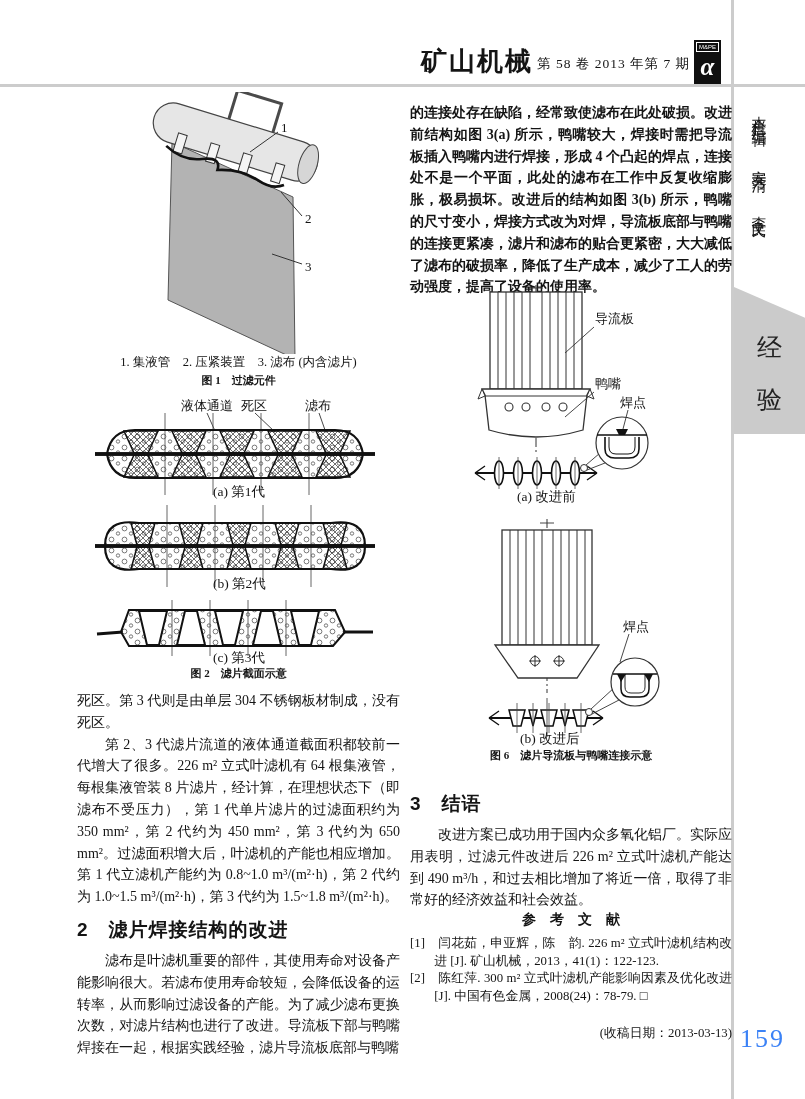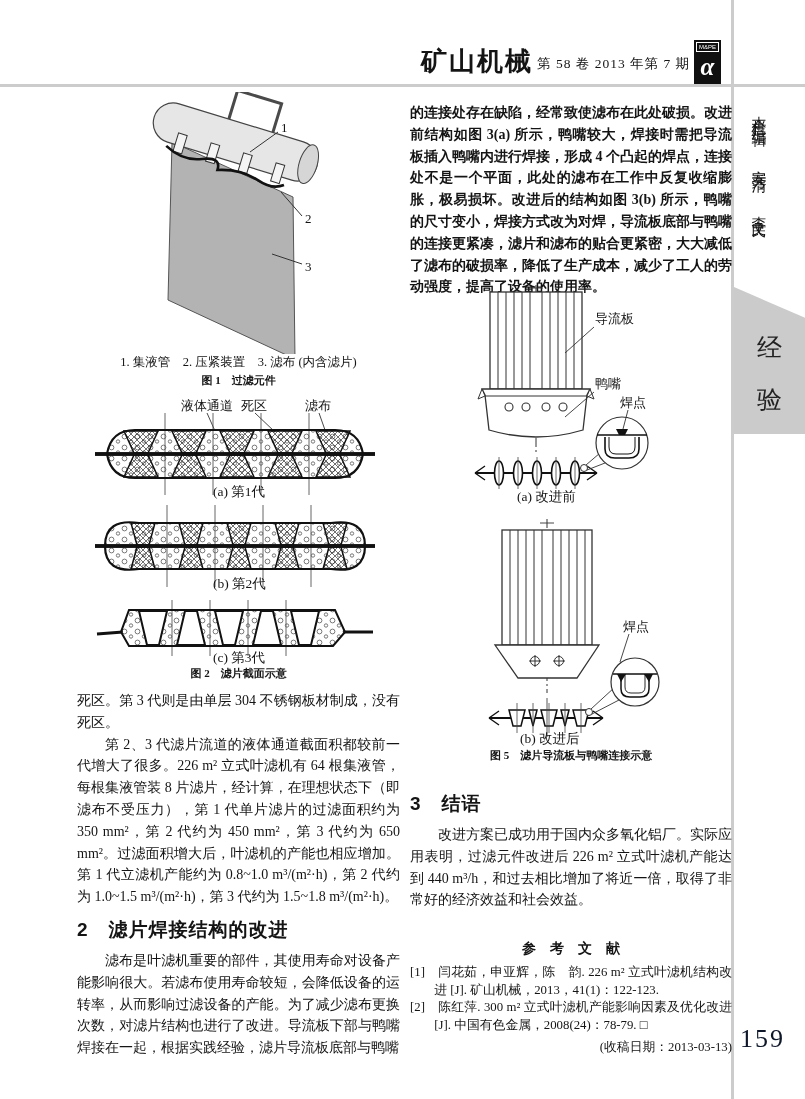--- a/index.html
+++ b/index.html
@@ -22,39 +22,39 @@
                 font-weight:bold; font-style:italic; font-family:"Liberation Serif",serif; }
 
   
   .editors { position:absolute; left:749px; top:104px; writing-mode:vertical-rl; text-orientation:upright;
              font-size:15px; letter-spacing:4px; }
   .editors .gap { margin-top:14px; }
   .exp-tab { position:absolute; left:734px; top:287px; width:71px; height:147px; background:#cbcbcb;
              clip-path:polygon(0 0, 100% 21%, 100% 100%, 0 100%); }
   .tab-char { position:absolute; left:0; width:100%; text-align:center; font-size:25px; color:#222; }
   .tab-char.c1 { top:44px; } .tab-char.c2 { top:96px; }
-  .page-number { position:absolute; left:740px; top:1024px; font-size:26px; color:#0f172a; letter-spacing:2px; }
+  .page-number { position:absolute; left:740px; top:1024px; font-size:26px; color:#3b82f6; letter-spacing:2px; }
 
   
   .col-left  { position:absolute; left:77px;  top:690px; width:323px; }
   .col-right-top { position:absolute; left:410px; top:102px; width:322px;font-weight:bold; }
   .col-right-bottom { position:absolute; left:410px; top:782px; width:322px; }
   .para { font-size:14px; line-height:21.8px; text-align:justify; }
   .indent { text-indent:2em; }
   .sec-heading { font-family:"Liberation Sans","DejaVu Sans",sans-serif; font-weight:bold;
                  font-size:19px; letter-spacing:1px; margin:9px 0 7px; }
   .fig-caption { font-weight:bold; font-size:11px; text-align:center; }
   .fig-legend  { font-size:12.5px; text-align:center; }
   .fig1-legend { position:absolute; left:77px; top:354px; width:323px; }
   .fig1-caption{ position:absolute; left:77px; top:373px; width:323px; }
   .fig2-caption{ position:absolute; left:77px; top:666px; width:323px; }
   .fig3-caption{ position:absolute; left:410px; top:748px; width:322px; }
-  .refs-heading{ text-align:center; font-weight:bold; font-size:14px; margin:29px 0 6px; }
+  .refs-heading{ text-align:center; font-weight:bold; font-size:14px; margin:0 0 6px; }
   .ref-item { font-size:12.8px; line-height:17.6px; text-align:justify; padding-left:1.9em; text-indent:-1.9em; }
-  .received { text-align:right; font-size:12.8px; margin-top:4px; }
+  .received { text-align:right; font-size:12.8px; margin-top:19px; }
 
   .fig1-wrap { position:absolute; left:150px; top:92px; }
   .fig2-wrap { position:absolute; left:95px;  top:396px; }
   .fig3a-wrap{ position:absolute; left:437px; top:283px; }
   .fig3b-wrap{ position:absolute; left:437px; top:515px; }
   svg text { font-size:13px; font-family:"Liberation Serif","DejaVu Serif",serif; fill:#141414; }
   svg text.sub { font-size:13.5px; }
 </style>
 </head>
 <body>
@@ -315,22 +315,22 @@
     <path d="M184,159 L184,174 Q184,182 193,182 L203,182 Q212,182 212,174 L212,159" fill="none" stroke="#111" stroke-width="1.5"></path>
     <path d="M188,159 L188,172 Q188,178 194,178 L202,178 Q208,178 208,172 L208,159" fill="none" stroke="#111" stroke-width="0.9"></path>
     <polygon points="180,159 189,159 184,167" fill="#111"></polygon>
     <polygon points="207,159 216,159 212,167" fill="#111"></polygon>
   </g>
   <text x="186" y="116">焊点</text>
   <line x1="192" y1="119" x2="183" y2="147" stroke="#333" stroke-width="0.9"></line>
   <text class="sub" x="83" y="228">(b) 改进后</text>
 </svg>
 </div>
-<div class="fig-caption fig3-caption">图 5　滤片导流板与鸭嘴连接示意</div>
+<div class="fig-caption fig3-caption">图 6　滤片导流板与鸭嘴连接示意</div>
 
 <div class="col-right-bottom">
   <h2 class="sec-heading">3　结语</h2>
-  <p class="para indent">改进方案已成功用于国内众多氧化铝厂。实际应用表明，过滤元件改进后 226 m² 立式叶滤机产能达到 440 m³/h，和过去相比增加了将近一倍，取得了非常好的经济效益和社会效益。</p>
+  <p class="para indent">改进方案已成功用于国内众多氧化铝厂。实际应用表明，过滤元件改进后 226 m² 立式叶滤机产能达到 490 m³/h，和过去相比增加了将近一倍，取得了非常好的经济效益和社会效益。</p>
   <div class="refs-heading">参　考　文　献</div>
   <p class="ref-item">[1]　闫花茹，申亚辉，陈　韵. 226 m² 立式叶滤机结构改进 [J]. 矿山机械，2013，41(1)：122-123.</p>
   <p class="ref-item">[2]　陈红萍. 300 m² 立式叶滤机产能影响因素及优化改进 [J]. 中国有色金属，2008(24)：78-79. □</p>
   <div class="received">(收稿日期：2013-03-13)</div>
 </div>
 
 </body></html>

